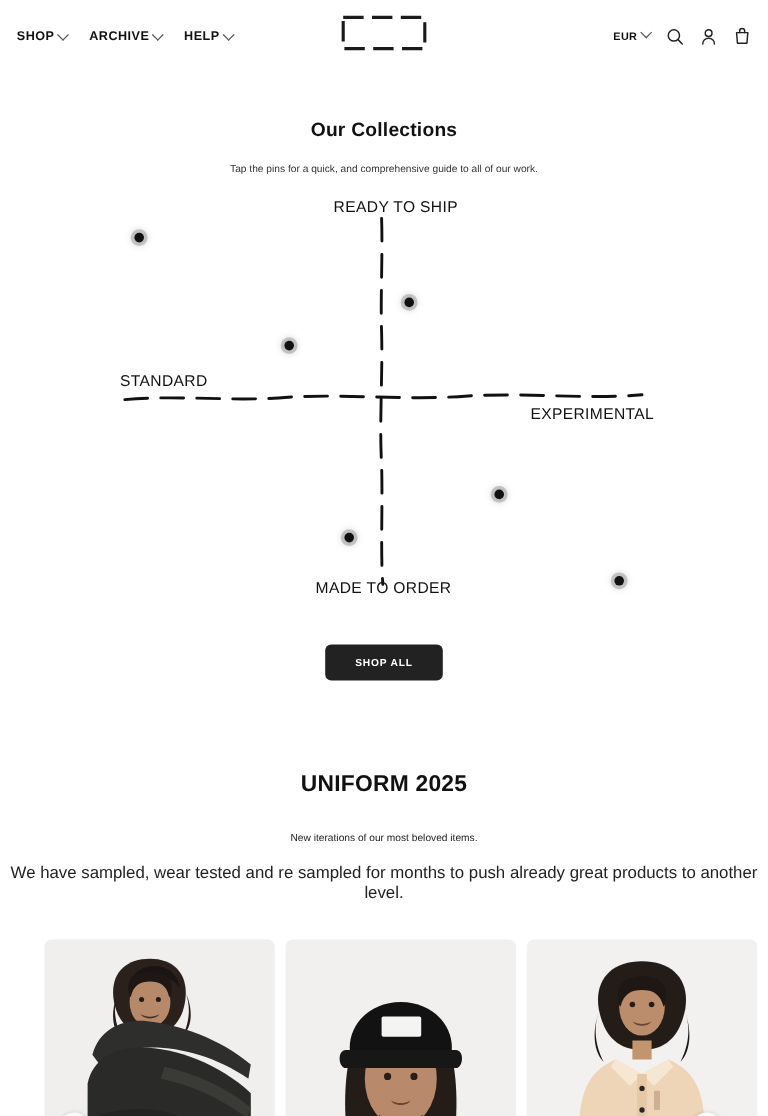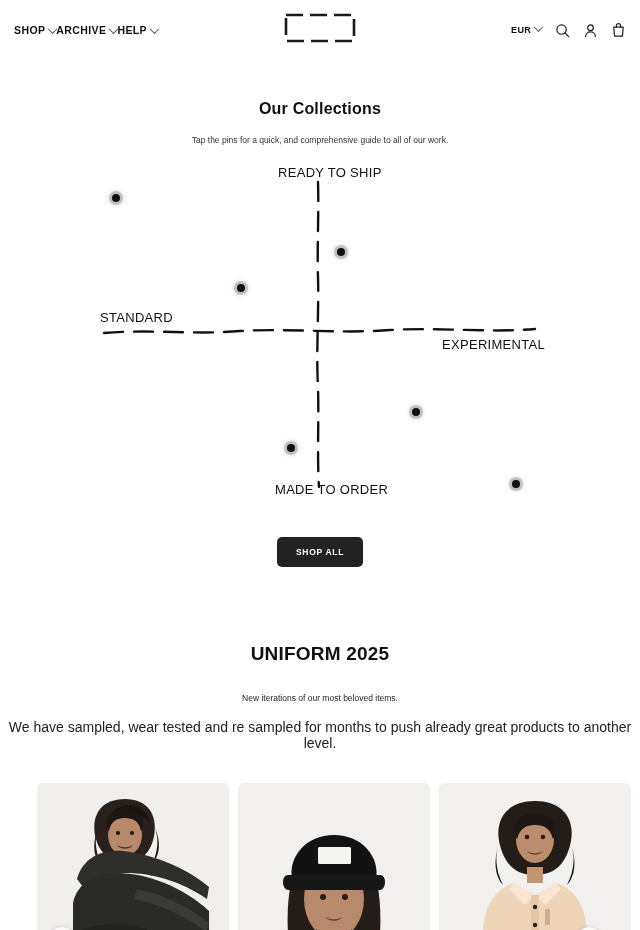--- a/index.html
+++ b/index.html
@@ -12,21 +12,21 @@
   }
 
   
   .header {
     position: relative;
     height: 60px;
     display: flex;
     align-items: center;
     padding: 0 14px;
   }
-  .nav-left { display: flex; align-items: flex-start; }
+  .nav-left { display: flex; align-items: flex-start; gap: 18px; }
   .nav-item {
     display: flex; align-items: center; gap: 4px;
     font-size: 10.5px; font-weight: bold; letter-spacing: 0.4px;
     color: #111; cursor: pointer; text-transform: uppercase;
   }
   .chev {
     width: 7px; height: 7px;
     border-right: 1.2px solid #555; border-bottom: 1.2px solid #555;
     transform: rotate(45deg) translate(-1px,-1px);
     display: inline-block;
@@ -65,38 +65,38 @@
   .map svg { position: absolute; inset: 0; }
   .axis-label {
     position: absolute;
     font-size: 13px; font-weight: normal;
     letter-spacing: .3px; color: #111;
     white-space: nowrap;
   }
   .lbl-top    { left: 278px; top: 8px; }
   .lbl-left   { left: 100px; top: 153px; }
   .lbl-right  { left: 442px; top: 180px; }
-  .lbl-bottom { left: 275px; top: 325px; }
+  .lbl-bottom { left: 263px; top: 325px; }
 
   .pin {
     position: absolute;
     width: 8px; height: 8px;
     background: #111;
     border-radius: 50%;
     cursor: pointer;
     box-shadow: 0 0 0 3px rgba(160,160,160,.55), 0 0 5px 3px rgba(170,170,170,.45);
     transform: translate(-50%,-50%);
   }
 
   
   .cta-wrap { display: flex; justify-content: center; margin-top: 20px; }
   .cta {
     background: #222222; color: #ffffff;
     border: none; border-radius: 5px;
-    width: 86px; height: 30px;
+    width: 98px; height: 30px;
     font-size: 8.5px; font-weight: bold; letter-spacing: .7px;
     font-family: "Liberation Sans", sans-serif;
     cursor: pointer;
   }
 
   
   .uniform { text-align: center; padding-top: 76px; }
   .u-title { font-size: 19px; font-weight: bold; letter-spacing: .2px; }
   .u-l1 { font-size: 8.5px; color: #222; margin-top: 28px; }
   .u-l2 { font-size: 14px; color: #222; margin-top: 16px; }

